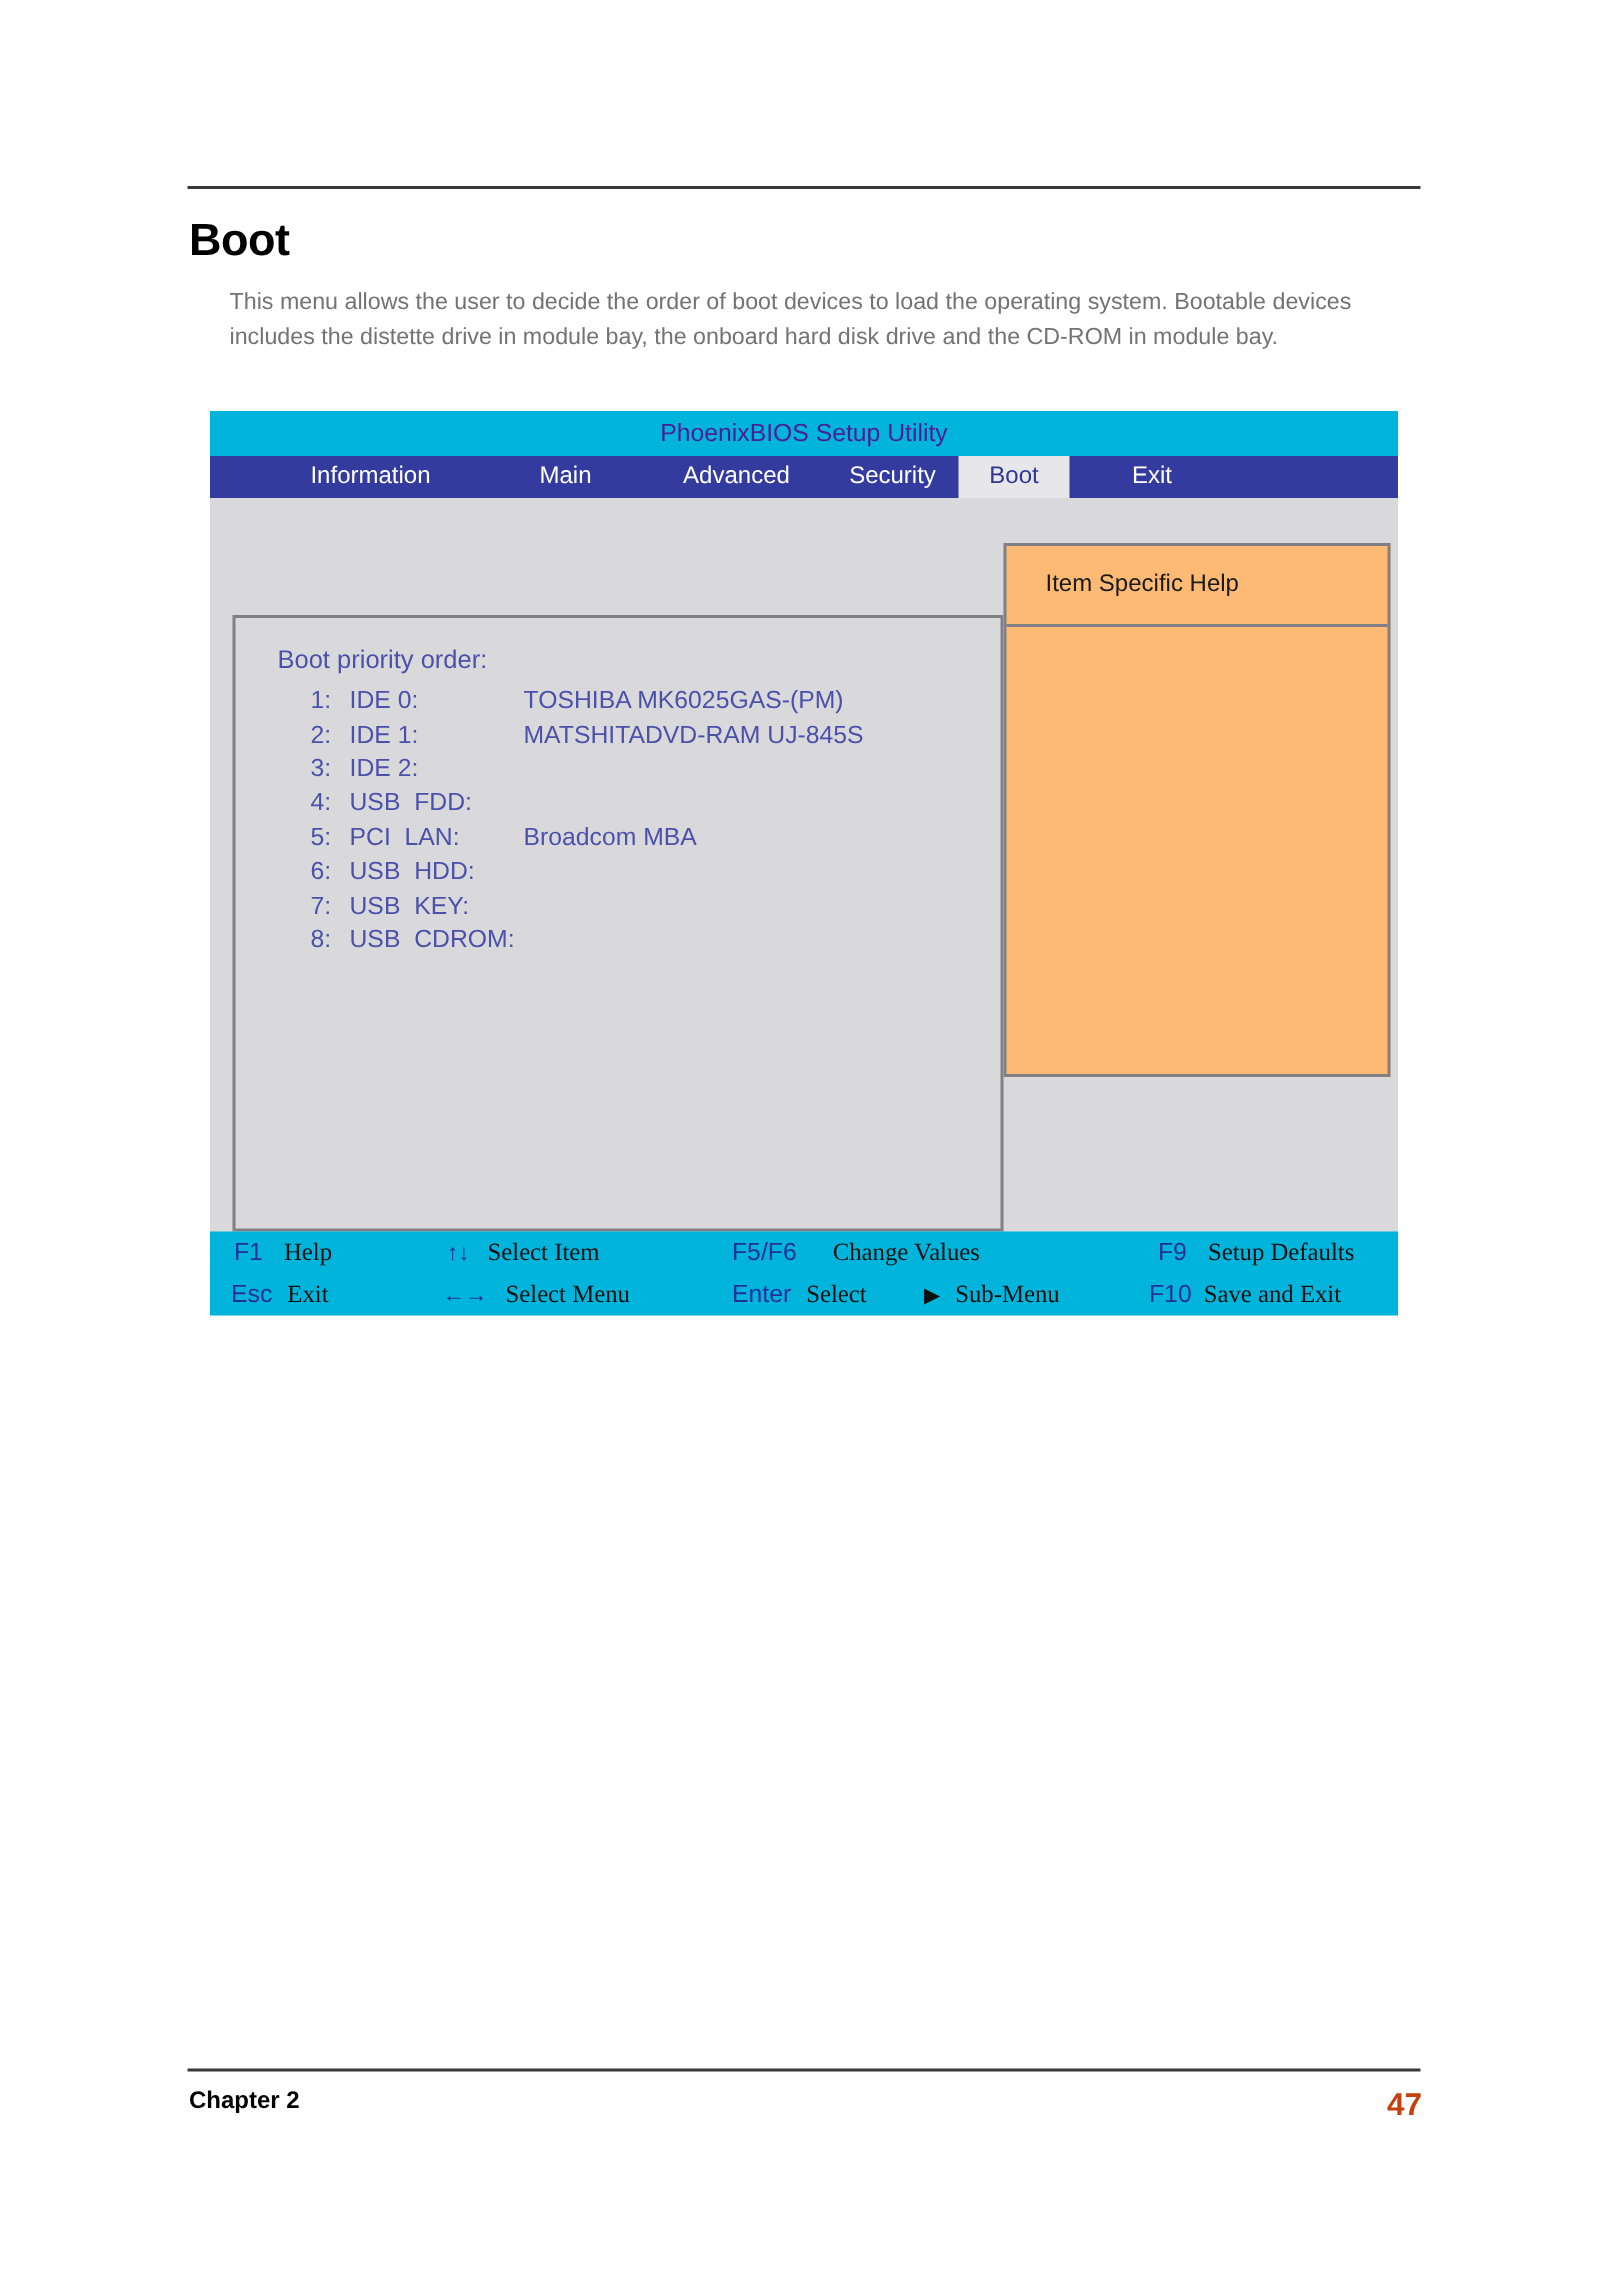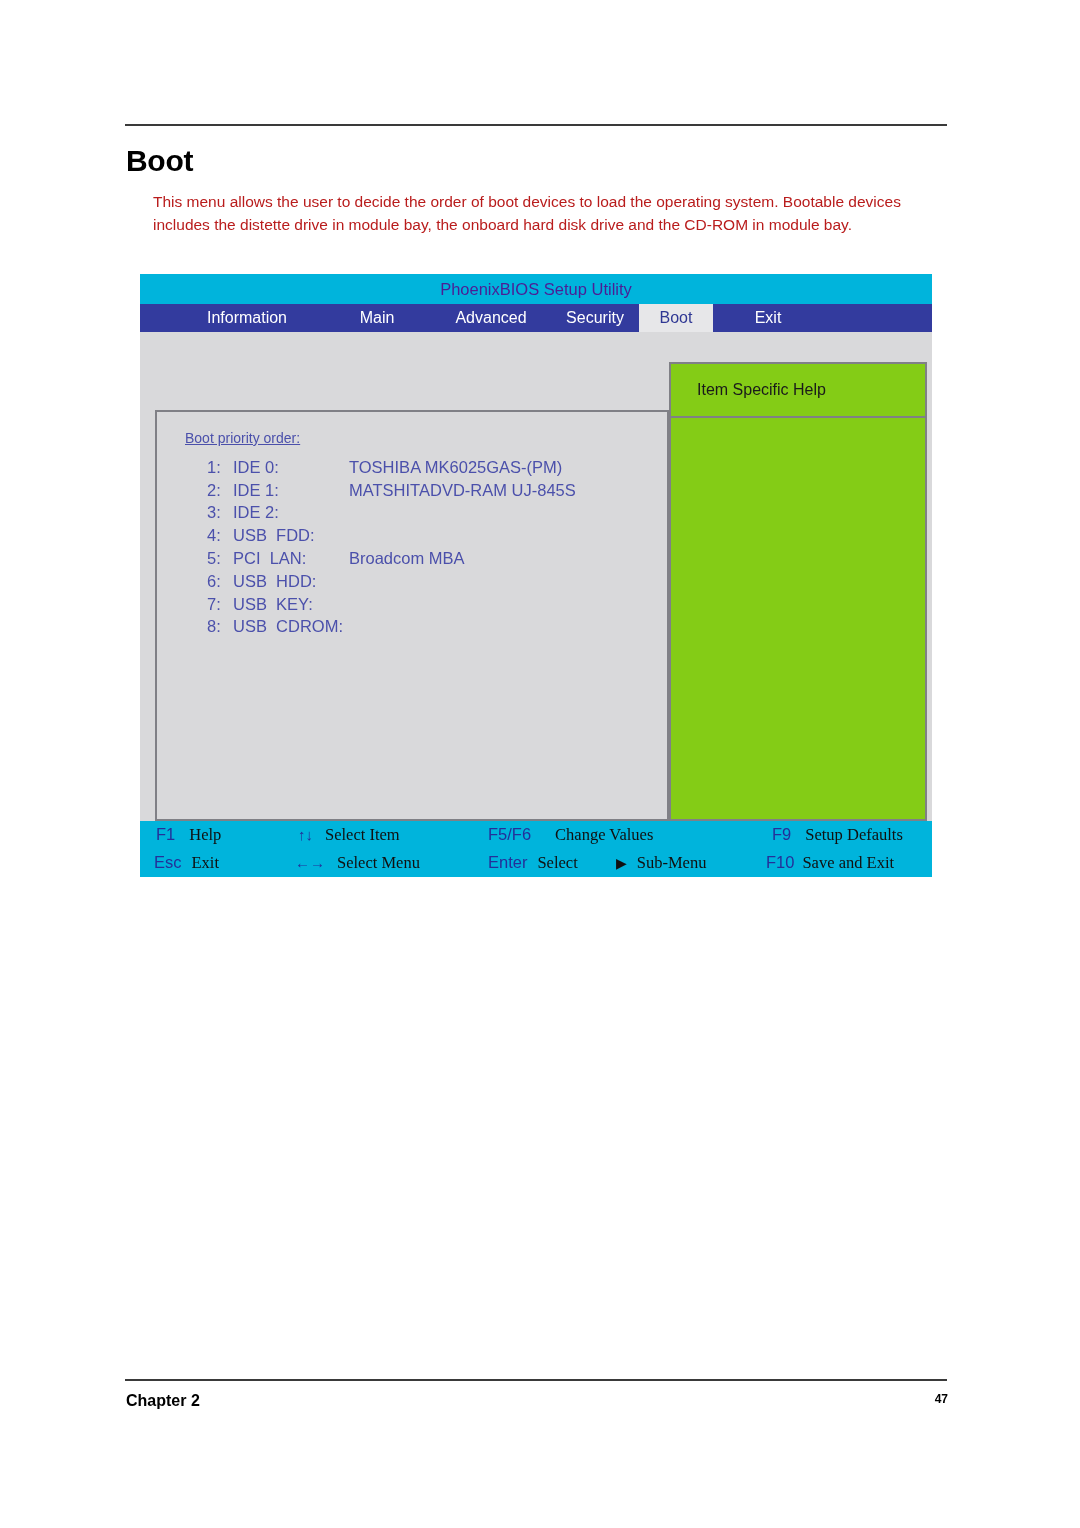--- a/index.html
+++ b/index.html
@@ -34,21 +34,21 @@
     letter-spacing: -0.3px;
     color: #000;
   }
   .intro {
     position: absolute;
     left: 153px;
     top: 190px;
     width: 800px;
     font-size: 15.5px;
     line-height: 23px;
-    color: #b91c1c;
+    color: #737373;
   }
 
   
   .bios {
     position: absolute;
     left: 140px;
     top: 274px;
     width: 792px;
     height: 575px;
     background: #d9d9db;
@@ -99,25 +99,25 @@
     height: 411px;
     border: 2px solid #808086;
     box-sizing: border-box;
     background: #d9d9db;
   }
   .panel-right {
     position: absolute;
     left: 529px;
     top: 30px;
     width: 258px;
-    height: 459px;
+    height: 356px;
     border: 2px solid #808086;
     border-right: 2px solid #808086;
     box-sizing: border-box;
-    background: #84cc16;
+    background: #fdba74;
   }
   .help-header {
     height: 54px;
     border-bottom: 2px solid #808086;
     box-sizing: border-box;
     display: flex;
     align-items: center;
     padding-left: 26px;
   }
   .help-header span {
@@ -132,23 +132,22 @@
     white-space: nowrap;
     overflow: hidden;
   }
   .help-body div { overflow: hidden; }
 
   
   .boot-heading {
     position: absolute;
     left: 28px;
     top: 18px;
-    font-size: 14px;
+    font-size: 17px;
     color: #4b50ab;
-    text-decoration: underline;
   }
   .boot-list {
     position: absolute;
     left: 50px;
     top: 44px;
   }
   .boot-row {
     display: flex;
     height: 22.8px;
     align-items: center;
@@ -213,23 +212,23 @@
     font-size: 16px;
     font-weight: bold;
     color: #000;
   }
   .pageno {
     position: absolute;
     left: 920px;
     top: 1392px;
     width: 28px;
     text-align: right;
-    font-size: 12px;
+    font-size: 21px;
     font-weight: bold;
-    color: #000000;
+    color: #c2410c;
   }
 </style>
 </head>
 <body>
 
 <div class="top-rule"></div>
 <div class="page-title">Boot</div>
 <div class="intro">This menu allows the user to decide the order of boot devices to load the operating system. Bootable devices includes the distette drive in module bay, the onboard hard disk drive and the CD-ROM in module bay.</div>
 
 <div class="bios">

